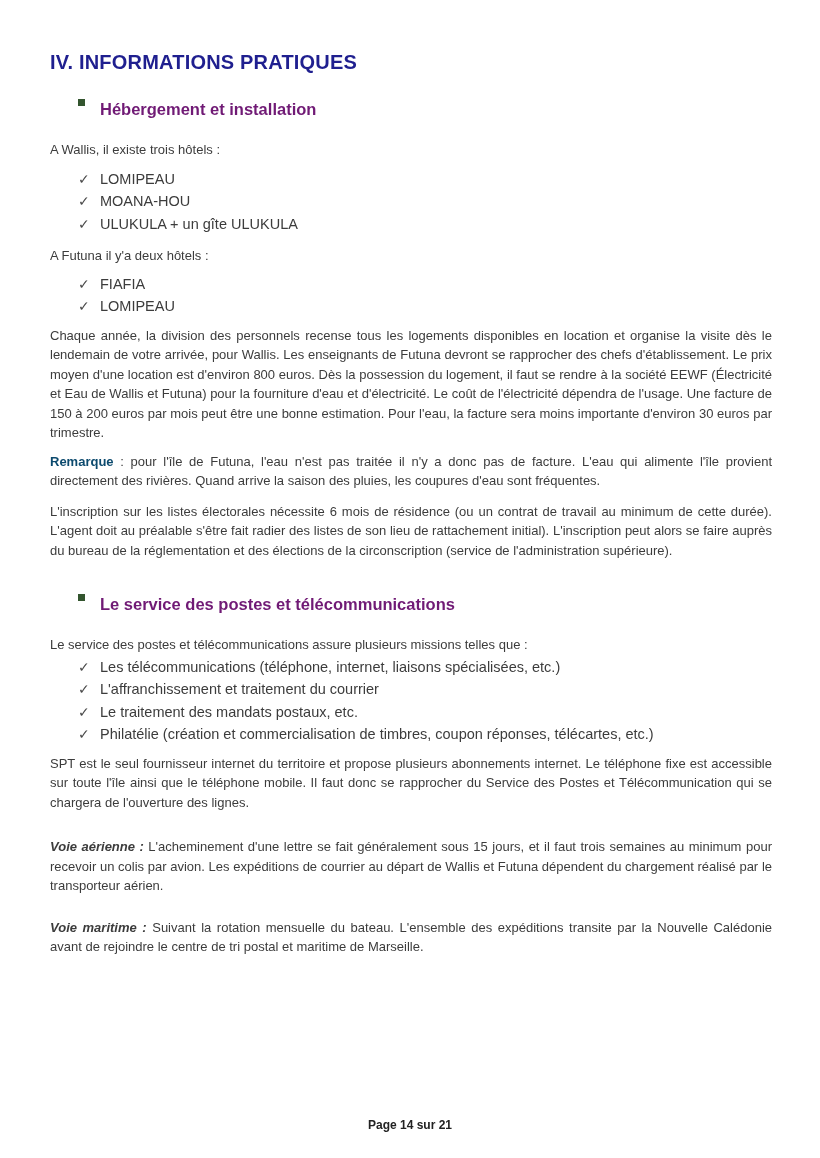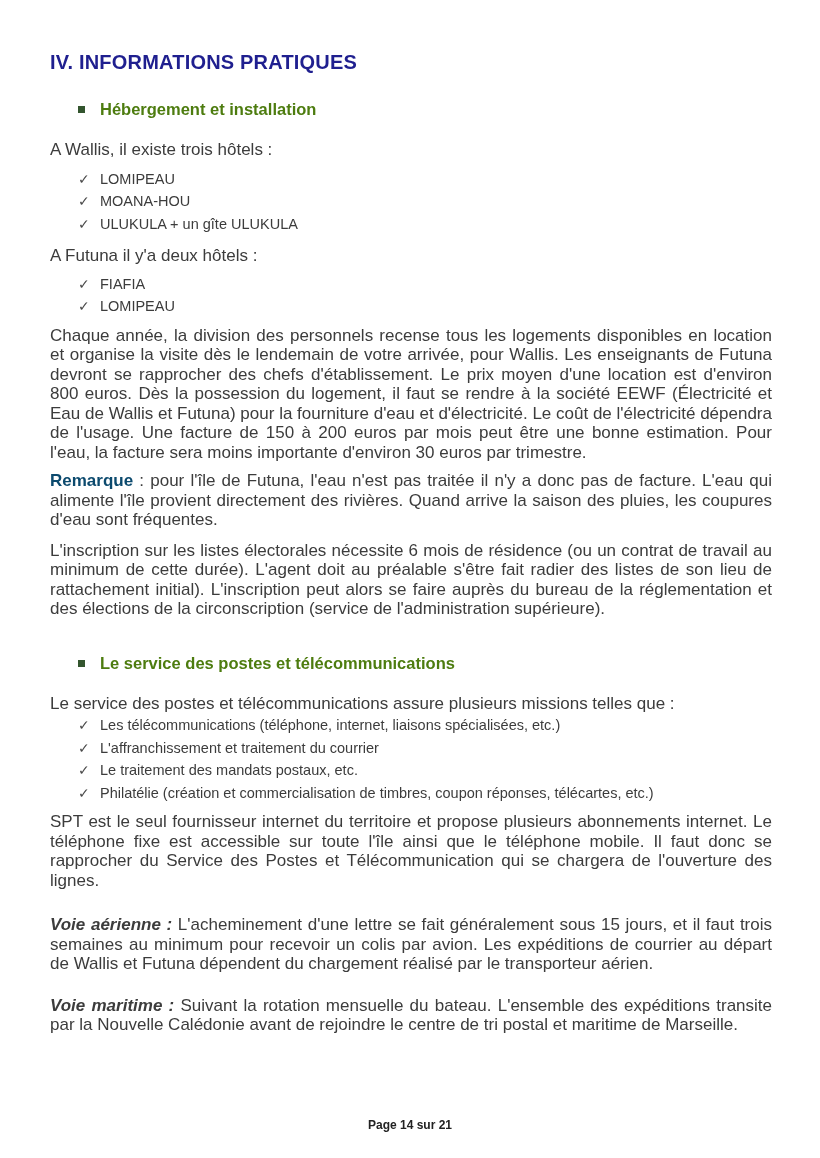--- a/index.html
+++ b/index.html
@@ -20,38 +20,38 @@
   .doc-title {
     margin: 0 0 25px 0;
     font-size: 20px;
     line-height: 24px;
     font-weight: bold;
     color: #1f1f8f;
     letter-spacing: 0.2px;
   }
   .section-heading {
     display: flex;
-    align-items: center;
+    align-items: flex-start;
     margin: 0 0 20px 28px;
     font-size: 16.5px;
     line-height: 21px;
     font-weight: bold;
-    color: #4d7c0f;
+    color: #701a75;
   }
   .square-bullet {
     display: inline-block;
     width: 7px;
     height: 7px;
     background: #33552e;
     margin-right: 15px;
     flex: 0 0 auto;
   }
   p {
     margin: 0;
-    font-size: 17px;
+    font-size: 13px;
     line-height: 19.5px;
     color: #3c3c3c;
   }
   .justify { text-align: justify; }
   .checklist {
     list-style: none;
     margin: 0;
     padding: 0 0 0 28px;
   }
   .checklist li {

